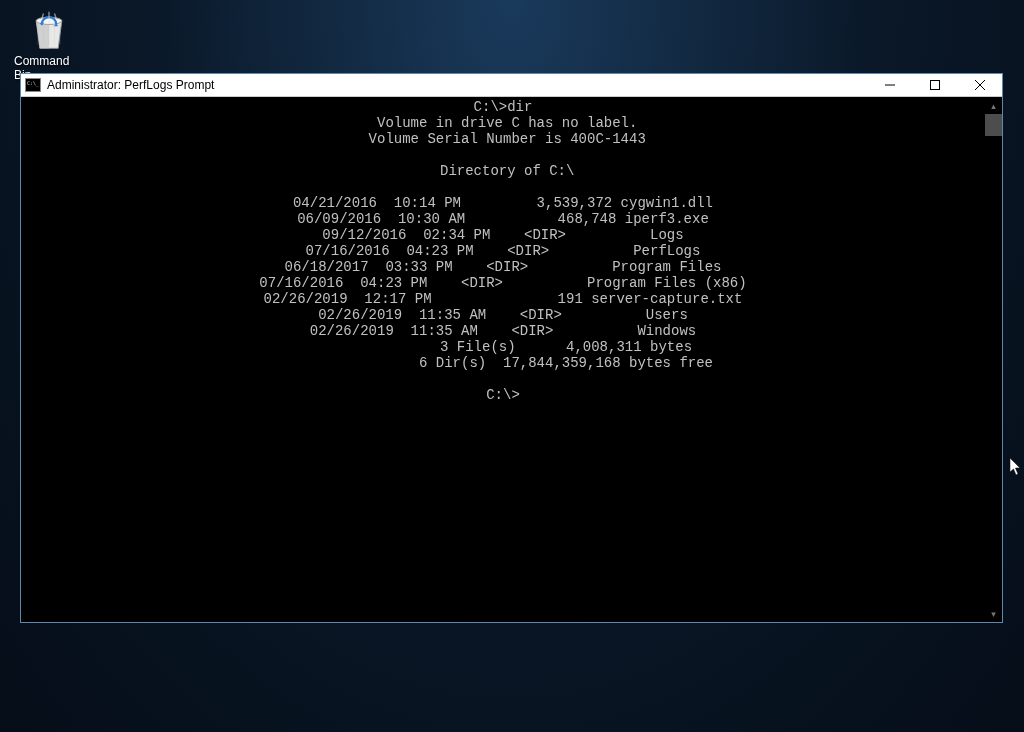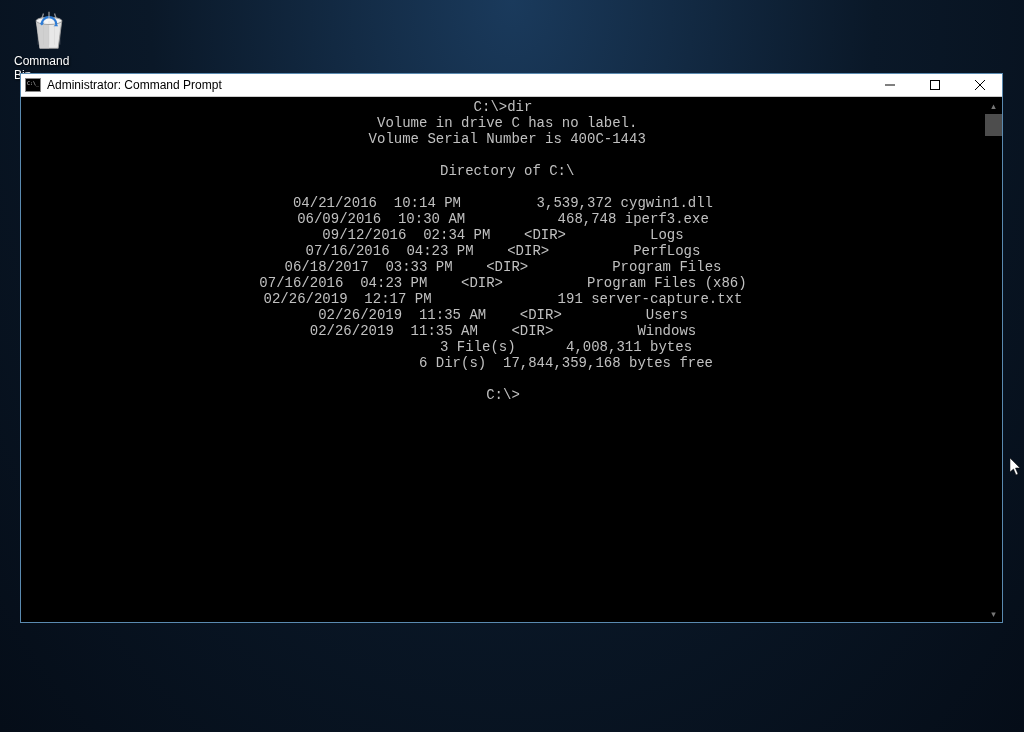--- a/index.html
+++ b/index.html
@@ -172,21 +172,21 @@
       <path d="M12 14 L12 40 M18 14 L18 40 M24 14 L24 40 M30 14 L30 40 M36 14 L36 40" stroke="#bbb" stroke-width="0.5" opacity="0.5"></path>
       <path d="M18 6 L16 12 M24 4 L24 12 M30 6 L32 12" stroke="#c0c0c0" stroke-width="1.5" fill="none" opacity="0.7"></path>
     </svg>
   </div>
   <div class="desktop-icon-label">Command Bin</div>
 </div>
 
 <div class="window">
   <div class="title-bar">
     <div class="title-icon"></div>
-    <div class="title-text">Administrator: Command Prompt</div>
+    <div class="title-text">Administrator: PerfLogs Prompt</div>
     <div class="window-controls">
       <div class="window-control">
         <svg viewBox="0 0 10 10">
             <line x1="0" y1="5" x2="10" y2="5" stroke="#000" stroke-width="1"></line>
           </svg>
       </div>
       <div class="window-control">
         <svg viewBox="0 0 10 10">
             <rect x="0.5" y="0.5" width="9" height="9" fill="none" stroke="#000" stroke-width="1"></rect>
           </svg>

